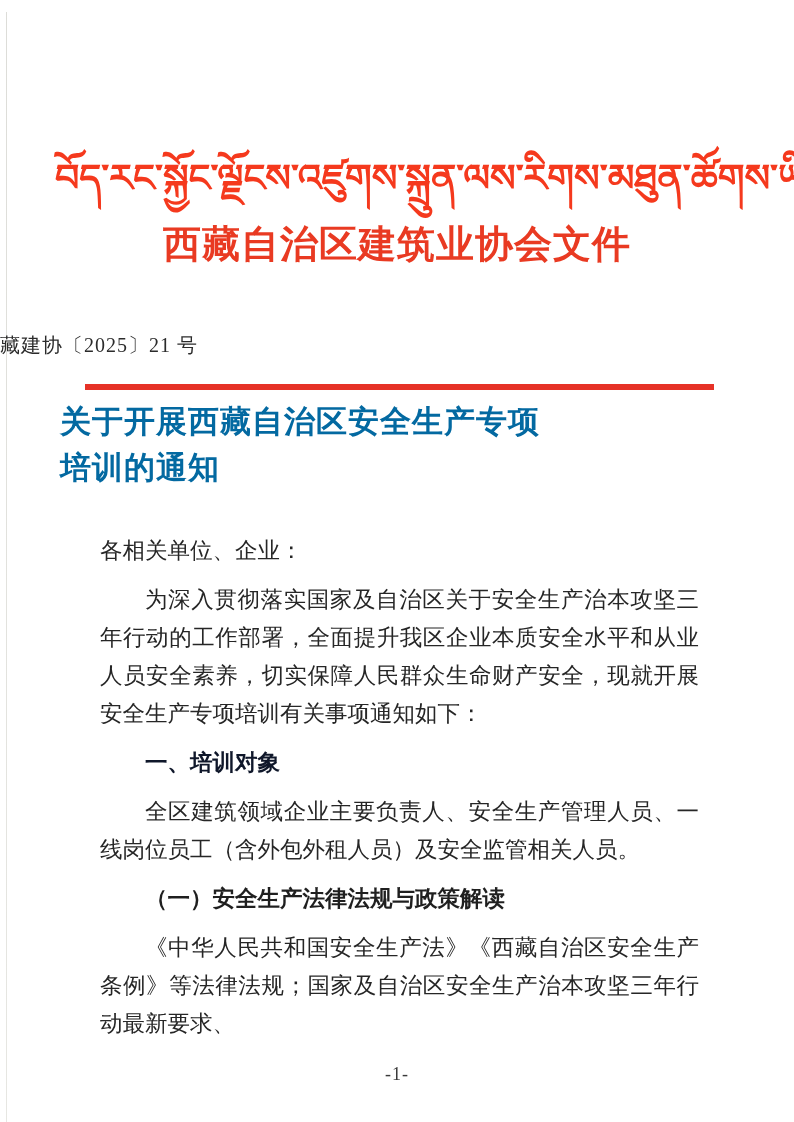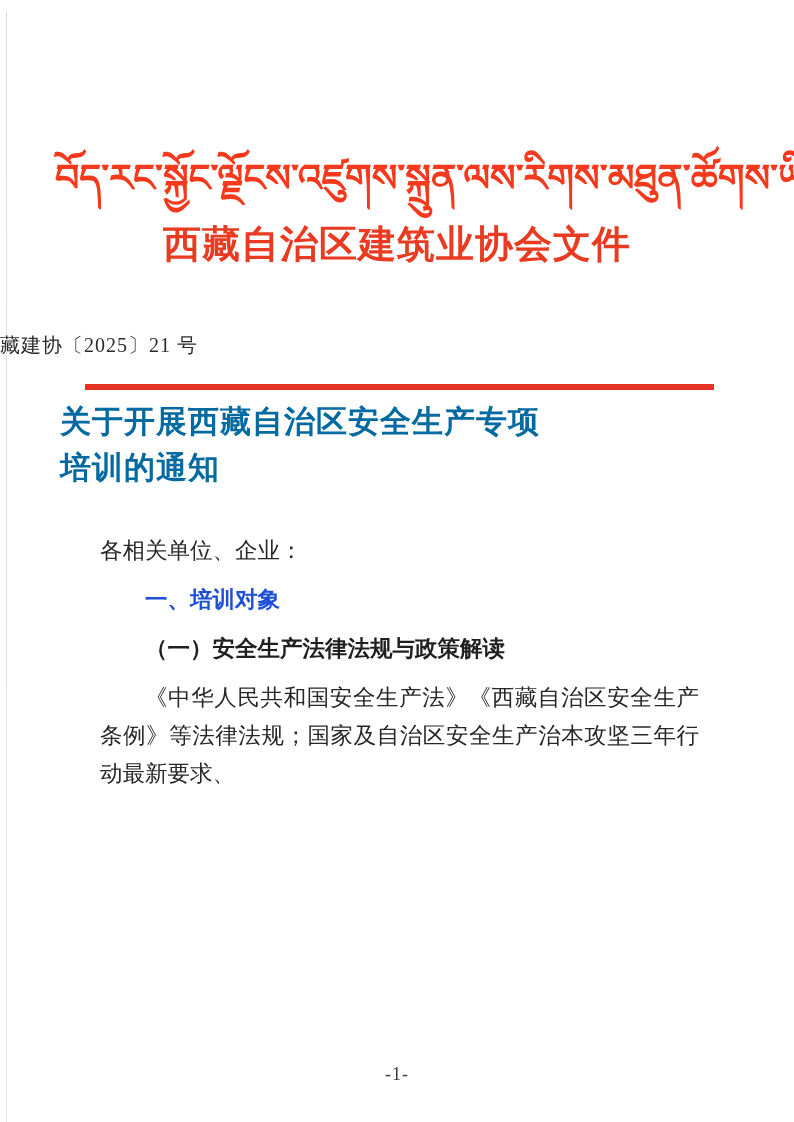--- a/index.html
+++ b/index.html
@@ -95,21 +95,21 @@
   .body-text p {
     margin: 11px;
     padding: 0;
   }
   .indent {
     text-indent: 2em;
   }
   .section-heading {
     font-family: "Liberation Sans", "DejaVu Sans", sans-serif;
     font-weight: 700;
-    color: #1d4ed8;
+    color: #0f172a;
     text-indent: 2em;
   }
   .sub-heading {
     font-weight: 600;
     color: #1f1f1f;
     text-indent: 2em;
   }
   .page-number {
     position: absolute;
     top: 1062px;
@@ -137,20 +137,22 @@
 
   <div class="red-rule"></div>
 
   <h1 class="doc-title">
     <span>关于开展西藏自治区安全生产专项</span><br>
     <span>培训的通知</span>
   </h1>
 
   <div class="body-text">
     <p class="salutation">各相关单位、企业：</p>
+    <p class="indent">为深入贯彻落实国家及自治区关于安全生产治本攻坚三年行动的工作部署，全面提升我区企业本质安全水平和从业人员安全素养，切实保障人民群众生命财产安全，现就开展安全生产专项培训有关事项通知如下：</p>
     <p class="section-heading">一、培训对象</p>
+    <p class="indent">全区建筑领域企业主要负责人、安全生产管理人员、一线岗位员工（含外包外租人员）及安全监管相关人员。</p>
     <p class="sub-heading">（一）安全生产法律法规与政策解读</p>
     <p class="indent">《中华人民共和国安全生产法》《西藏自治区安全生产条例》等法律法规；国家及自治区安全生产治本攻坚三年行动最新要求、</p>
   </div>
 
   <div class="page-number">-1-</div>
 
 </div>
 
 </body></html>

